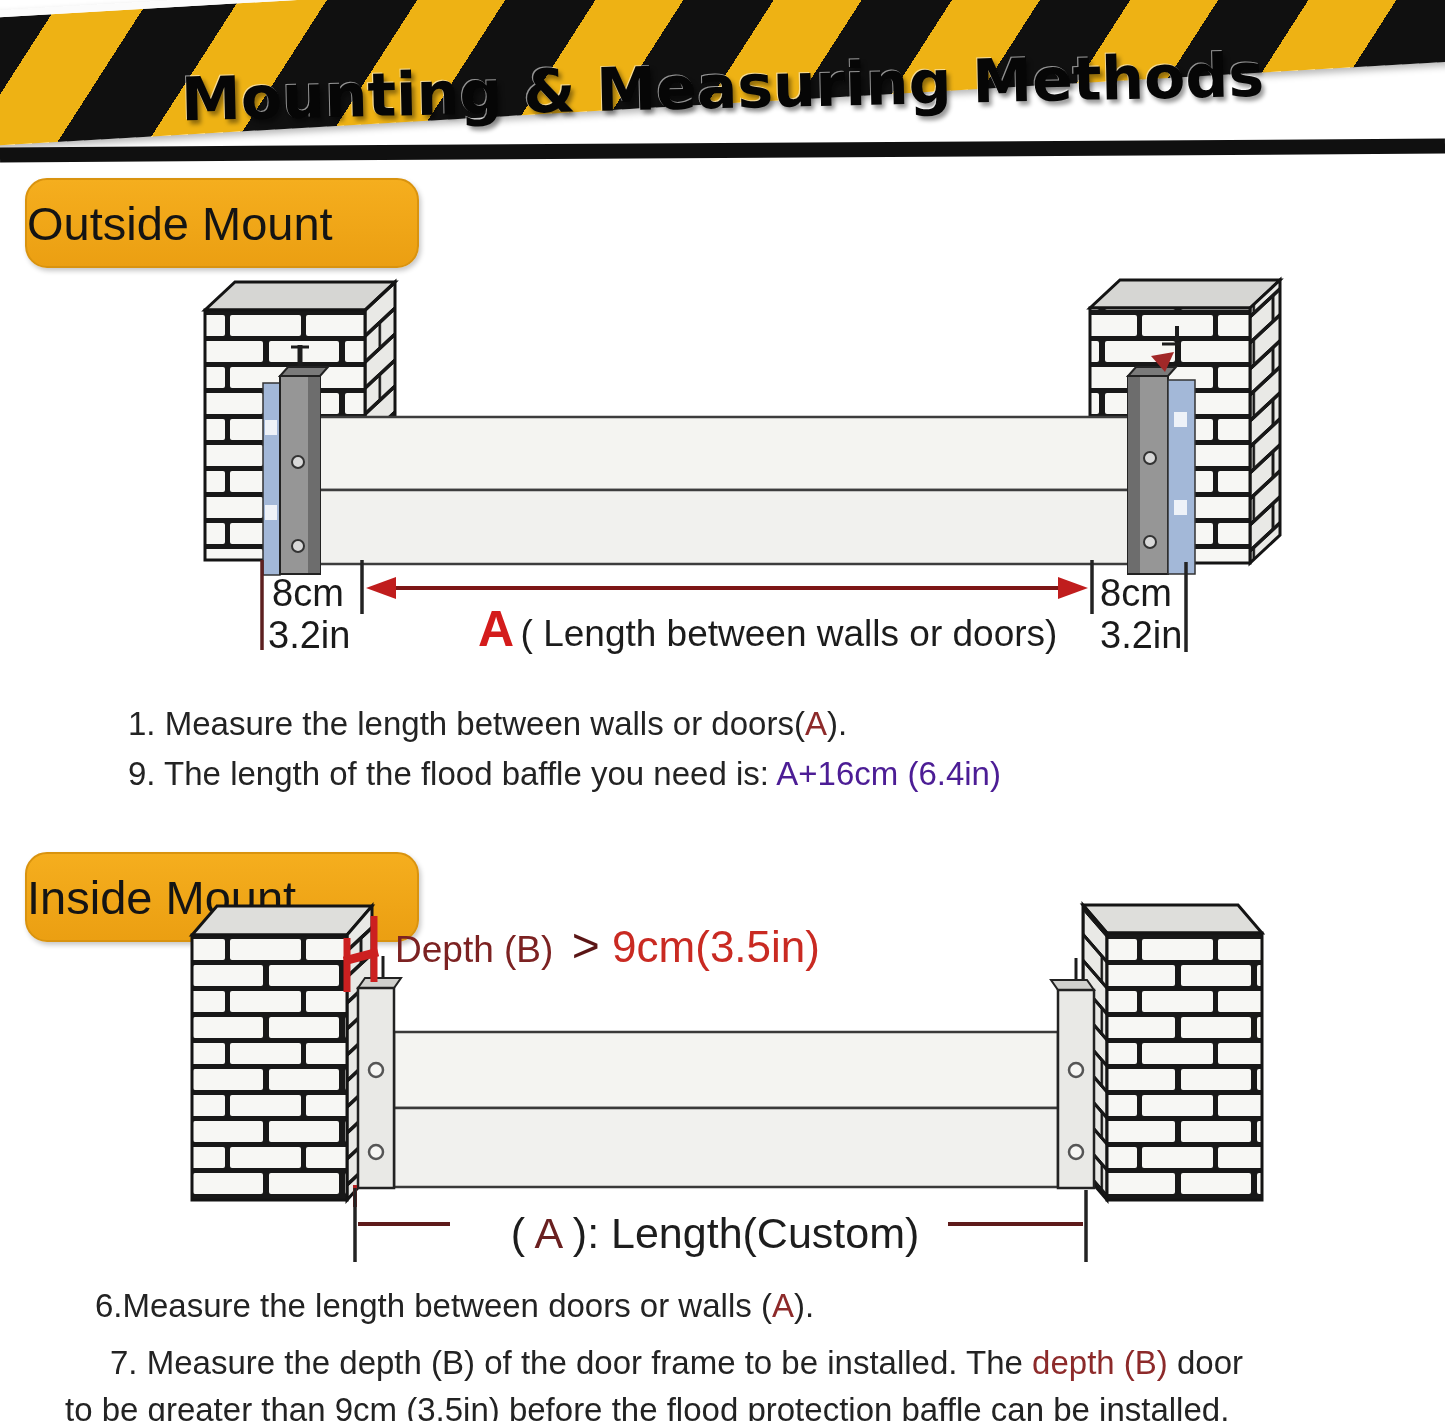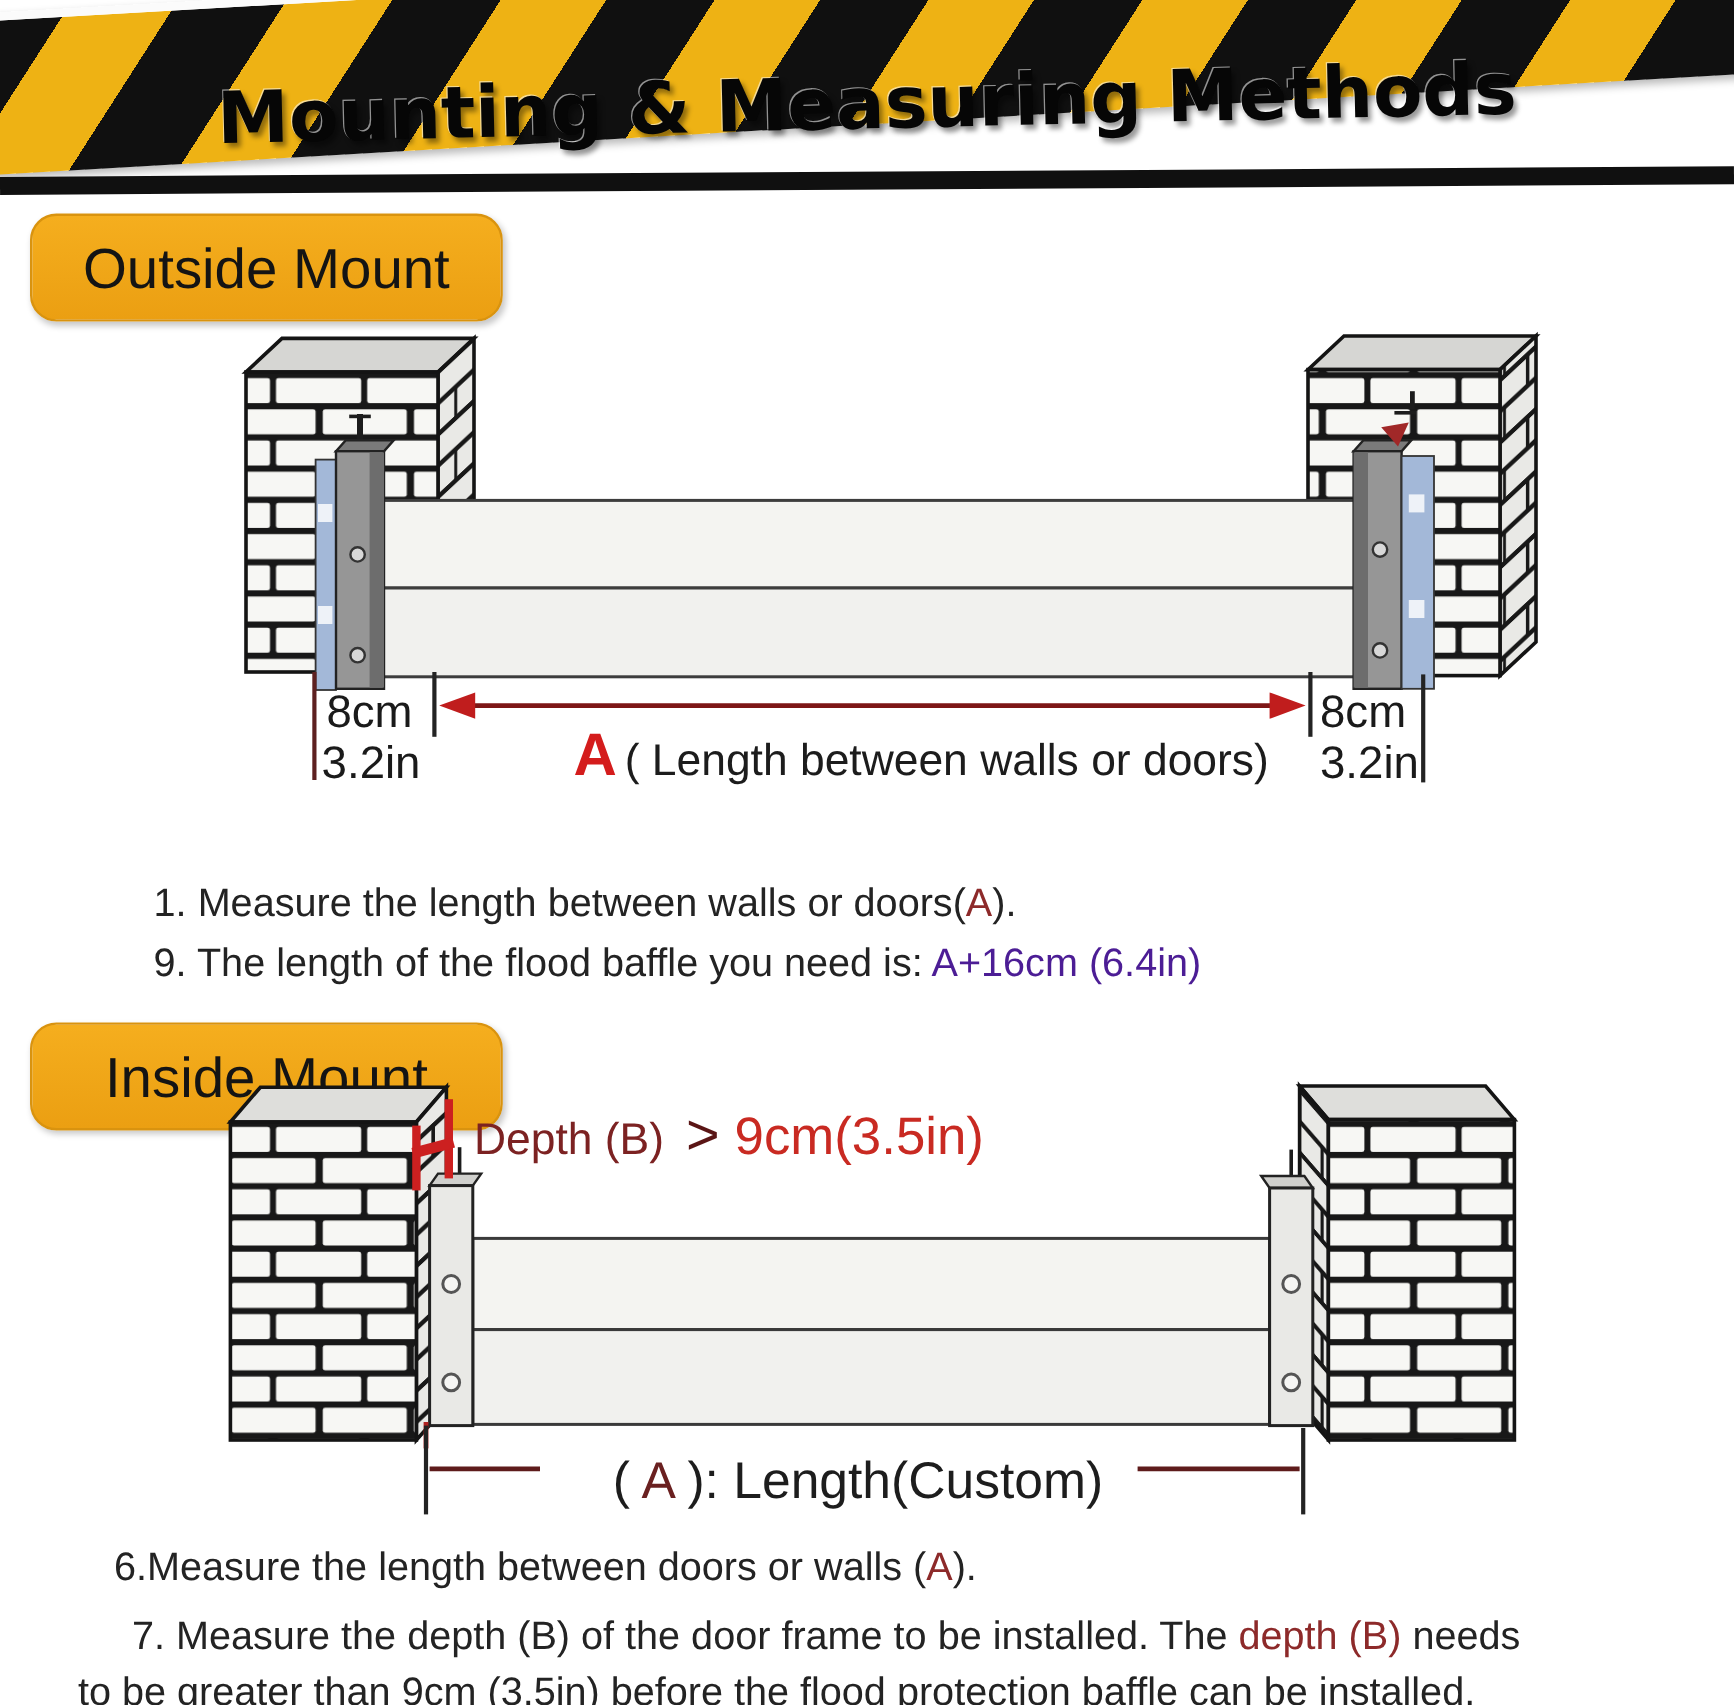--- a/index.html
+++ b/index.html
@@ -25,34 +25,34 @@
     font-family:"DejaVu Sans", sans-serif; font-weight:bold; font-size:60px;
     color:#060606; letter-spacing:0px;
     text-shadow:-1px -1px 0 rgba(255,255,255,0.55), 3px 4px 4px rgba(0,0,0,0.40);
     white-space:nowrap;
   }
   
   .badge {
     position:absolute; left:25px; width:390px; height:86px;
     background:linear-gradient(180deg,#f5ae1e,#eb9f12);
     border:2px solid #d9930f; border-radius:22px;
-    display:flex; align-items:center; justify-content:center;
+    display:flex; align-items:center; 
     font-size:47px; color:#141414;
     box-shadow:2px 3px 5px rgba(0,0,0,0.22);
   }
   .badge.outside { top:178px; }
   .badge.inside  { top:852px; }
   
   .diagram { position:absolute; left:0; width:1445px; }
   .diagram.outside { top:270px; height:420px; }
   .diagram.inside  { top:895px; height:385px; }
   svg text { font-family:"Liberation Sans", sans-serif; }
   
   .steps { position:absolute; color:#232323; font-size:33px; line-height:50px; }
-  .steps.outside { top:727px; left:128px; }
+  .steps.outside { top:699px; left:128px; }
   .steps.bottom  { top:1282px; left:62px; width:1375px; line-height:47px; }
   .steps .maroon { color:#8d2a2a; }
   .steps .redval { color:#4c1d95; }
   .steps p { margin:0; }
   .steps.bottom .l1 { margin-left:33px; margin-bottom:10px; }
   .steps.bottom .l2 { margin-left:48px; }
   .steps.bottom .l3 { margin-left:3px; }
 </style>
 </head>
 <body>
@@ -228,17 +228,17 @@
     </g>
     <text x="715" y="1248" text-anchor="middle" font-size="43">
       <tspan fill="#1d1d1d">(</tspan>
       <tspan fill="#6a2020">A</tspan>
       <tspan fill="#1d1d1d">): Length(Custom)</tspan>
     </text>
   </svg>
 
   <div class="steps bottom">
     <p class="l1"><span>6.Measure the length between doors or walls (</span><span class="maroon">A</span><span>).</span></p>
-    <p class="l2"><span>7. Measure the depth (B) of the door frame to be installed. The </span><span class="maroon">depth (B)</span><span> needs</span></p>
+    <p class="l2"><span>7. Measure the depth (B) of the door frame to be installed. The </span><span class="maroon">depth (B)</span><span> door</span></p>
     <p class="l3"><span>to be greater than 9cm (3.5in) before the flood protection baffle can be installed.</span></p>
   </div>
 
 </div>
 
 </body></html>

